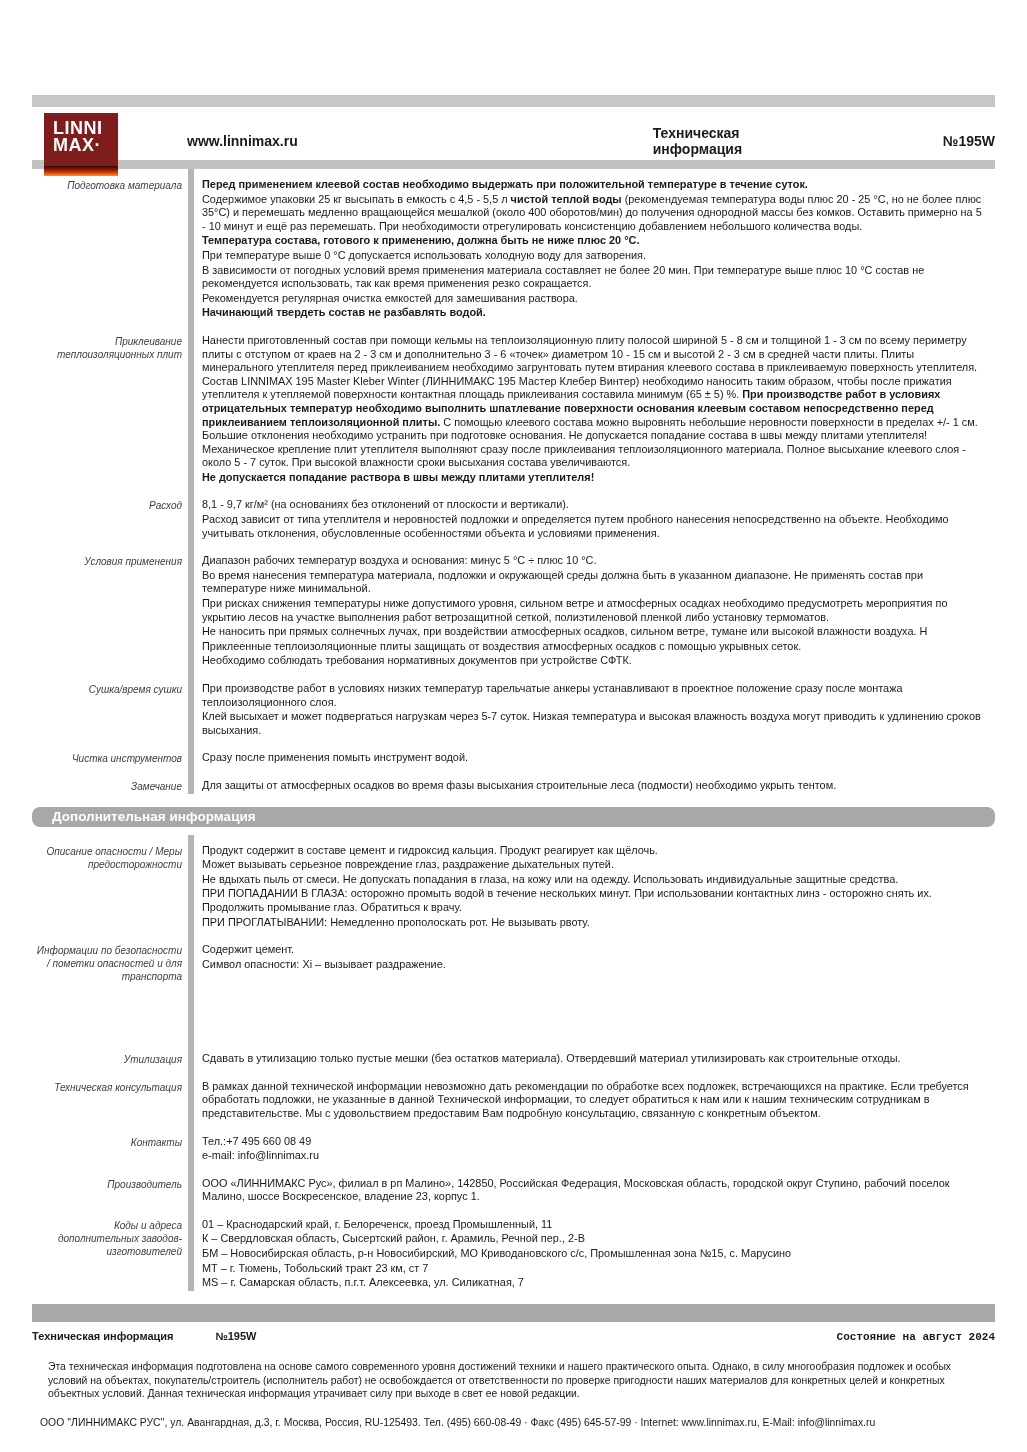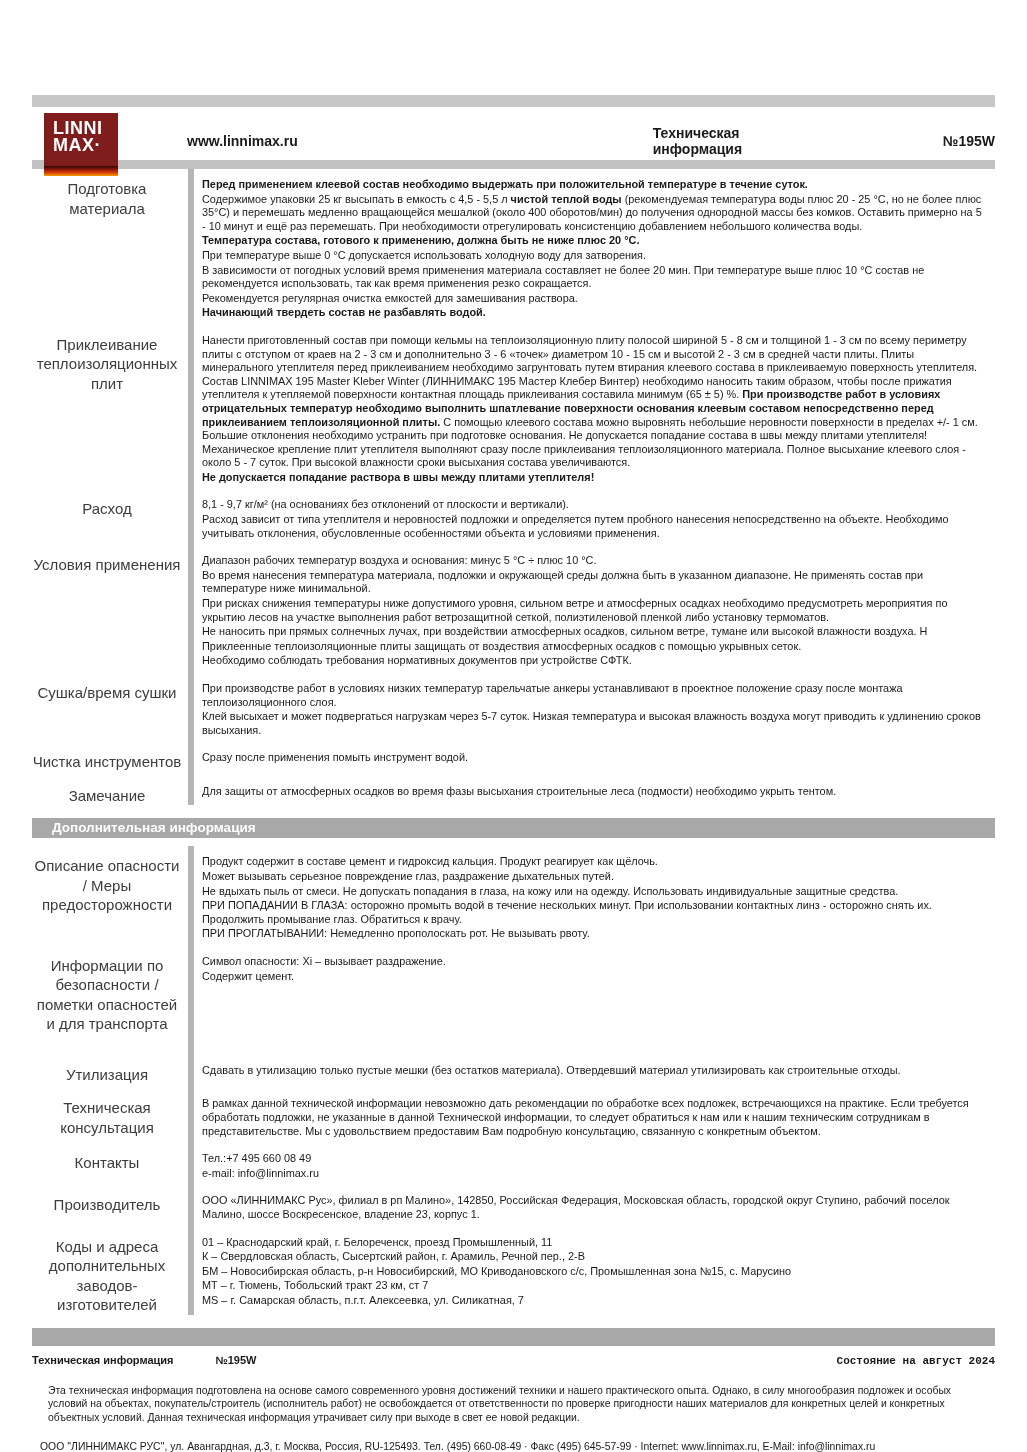--- a/index.html
+++ b/index.html
@@ -11,25 +11,25 @@
   .logo-box{background:#7f1d1d;color:#fff;font-weight:bold;font-size:18px;line-height:0.92;letter-spacing:0.5px;padding:7px 0 13px 9px;}
   .logo-grad{height:10px;background:linear-gradient(180deg,#2a0a05 0%,#8f1607 35%,#d43a0a 65%,#f59e00 100%);}
   .hdr-row{position:absolute;left:0;right:0;top:18px;display:flex;align-items:center;font-weight:bold;font-size:14px;}
   .hdr-url{margin-left:155px;}
   .hdr-title{margin-left:355px;}
   .hdr-num{margin-left:115px;}
   .bar-strip{height:9px;background:#c2c2c2;position:relative;z-index:1;}
   .sections{position:relative;padding-top:9px;}
   .sections::before{content:"";position:absolute;left:156px;top:0;bottom:0;width:6px;background:#b5b5b5;}
   .row{display:grid;grid-template-columns:150px 20px 1fr;margin-bottom:13px;}
-  .row .label{grid-column:1;text-align:center;font-size:15px;line-height:1.3;color:#3d3d3d;padding-top:1px;}
+  .row .label{grid-column:1;text-align:right;font-size:10px;line-height:1.3;color:#3d3d3d;padding-top:1px;font-style:italic;}
   .row .content{grid-column:3;font-size:10.9px;line-height:13.6px;}
   .para{margin:0 8px 1px 0;}
   .b{font-weight:bold;}
-  .band{height:20px;background:#a8a8a8;color:#fff;font-weight:bold;font-size:13.5px;line-height:20px;padding-left:20px;margin:2px 0 8px 0;position:relative;z-index:2;}
+  .band{height:20px;background:#a8a8a8;color:#fff;font-weight:bold;font-size:13.5px;line-height:20px;padding-left:20px;margin:2px 0 8px 0;position:relative;z-index:2;border-radius:8px;}
   #additional-sections .row:nth-child(2){min-height:96px;}
   .bar-bottom{height:18px;background:#a8a8a8;margin-top:4px;position:relative;z-index:2;}
   footer{padding-top:8px;font-size:10.4px;line-height:13.4px;}
   .f-line{display:flex;align-items:baseline;font-size:11px;margin-bottom:8px;}
   .f-num{margin-left:42px;}
   .f-right{margin-left:auto;font-family:Liberation Mono, monospace;}
   .f-disc{margin:16px;}
   .f-comp{margin:8px;}
 </style>
 </head>
@@ -126,22 +126,22 @@
           <div class="para"><span>Продукт содержит в составе цемент и гидроксид кальция. Продукт реагирует как щёлочь.</span></div>
           <div class="para"><span>Может вызывать серьезное повреждение глаз, раздражение дыхательных путей.</span></div>
           <div class="para"><span>Не вдыхать пыль от смеси. Не допускать попадания в глаза, на кожу или на одежду. Использовать индивидуальные защитные средства.</span></div>
           <div class="para"><span>ПРИ ПОПАДАНИИ В ГЛАЗА: осторожно промыть водой в течение нескольких минут. При использовании контактных линз - осторожно снять их. Продолжить промывание глаз. Обратиться к врачу.</span></div>
           <div class="para"><span>ПРИ ПРОГЛАТЫВАНИИ: Немедленно прополоскать рот. Не вызывать рвоту.</span></div>
         </div>
       </div>
       <div class="row">
         <div class="label">Информации по безопасности / пометки опасностей и для транспорта</div>
         <div class="content">
+          <div class="para"><span>Содержит цемент.</span></div>
           <div class="para"><span>Символ опасности: Xi – вызывает раздражение.</span></div>
-          <div class="para"><span>Содержит цемент.</span></div>
         </div>
       </div>
       <div class="row">
         <div class="label">Утилизация</div>
         <div class="content">
           <div class="para"><span>Сдавать в утилизацию только пустые мешки (без остатков материала). Отвердевший материал утилизировать как строительные отходы.</span></div>
         </div>
       </div>
       <div class="row">
         <div class="label">Техническая консультация</div>

